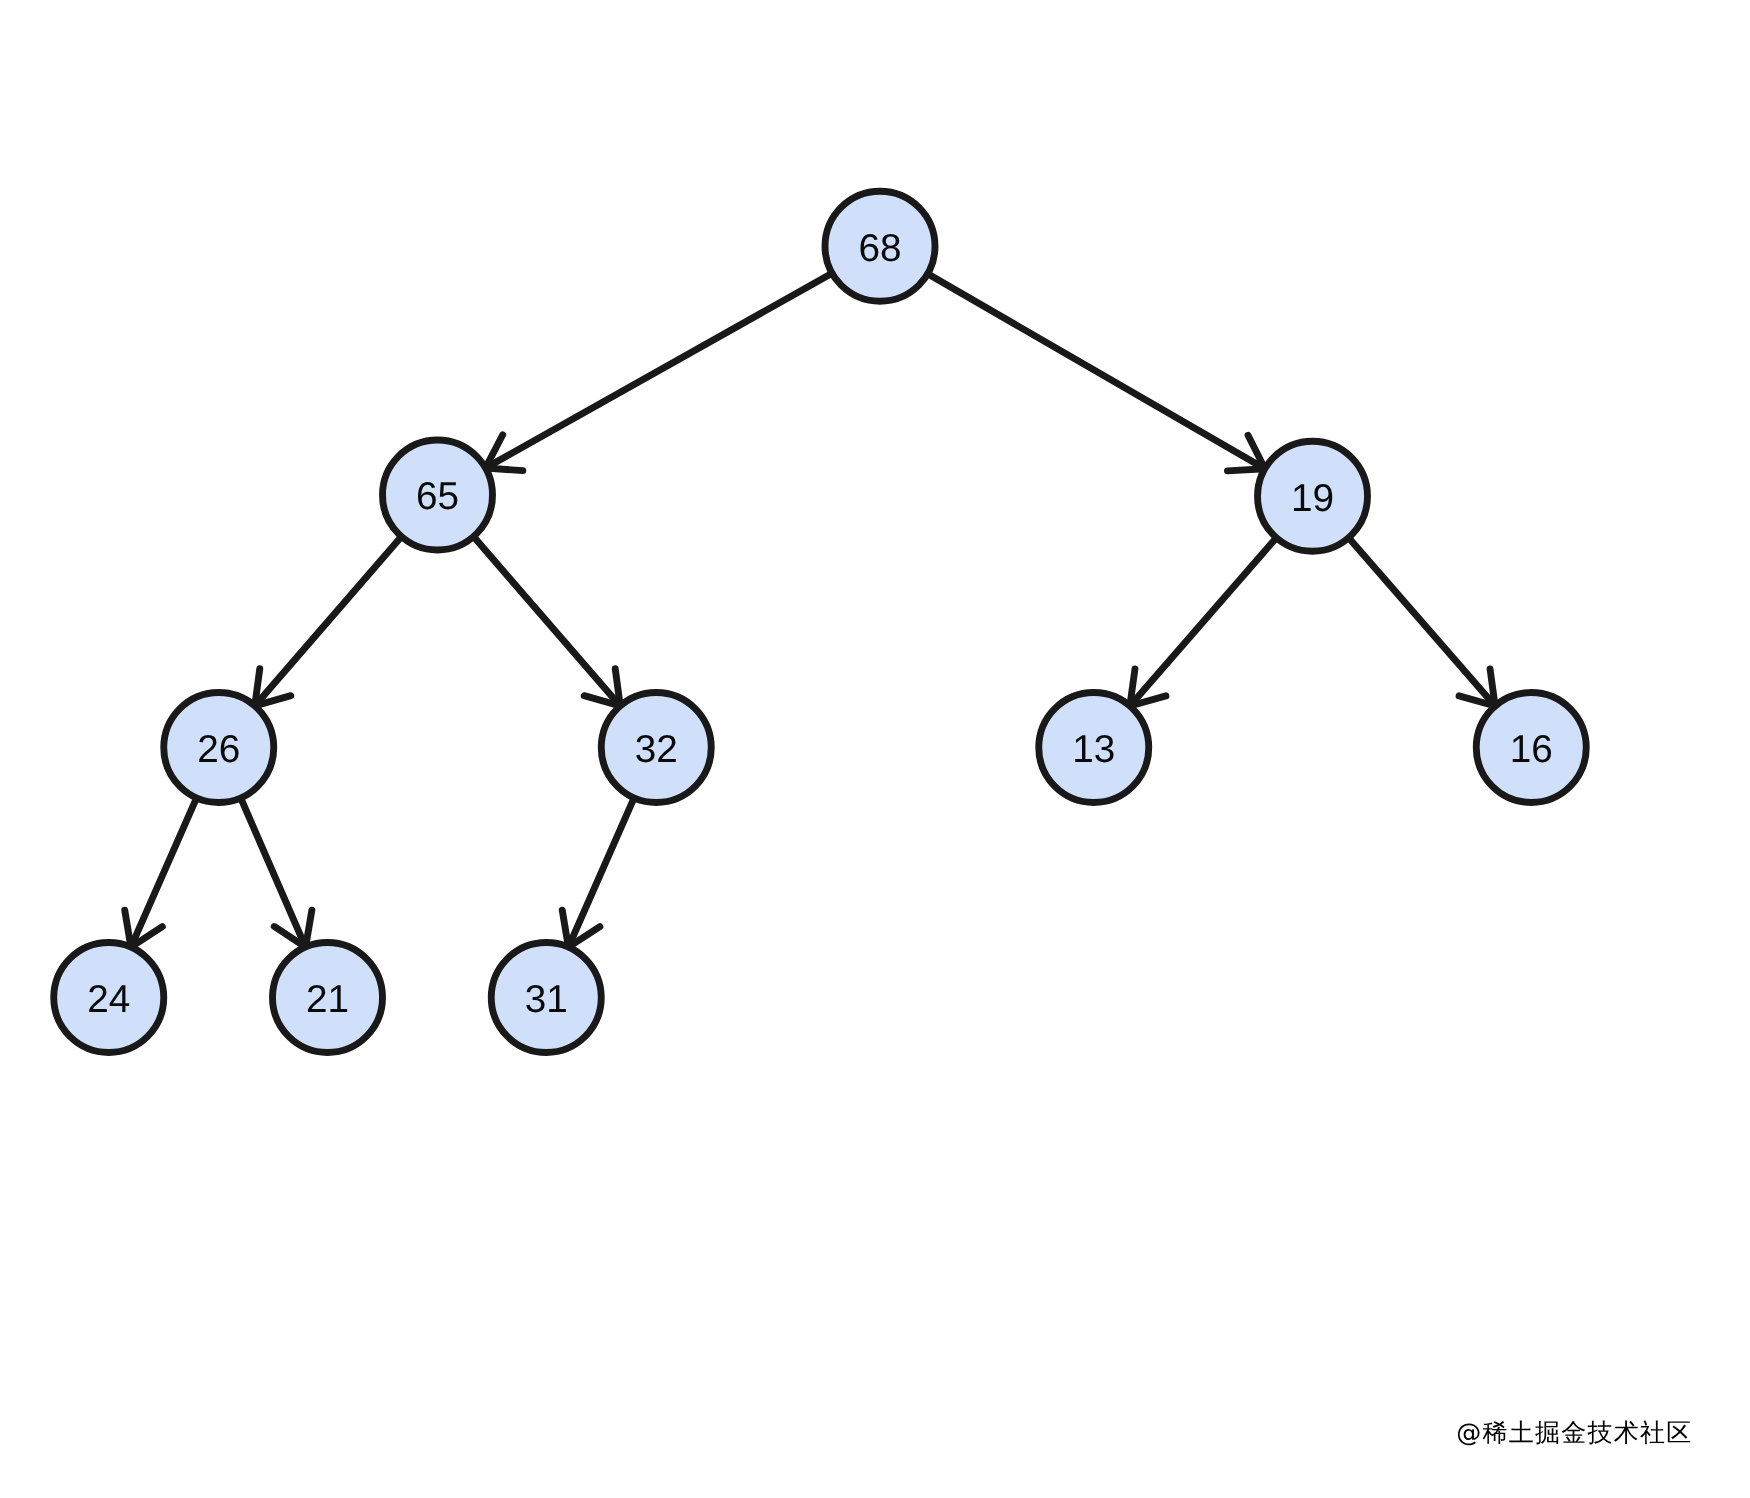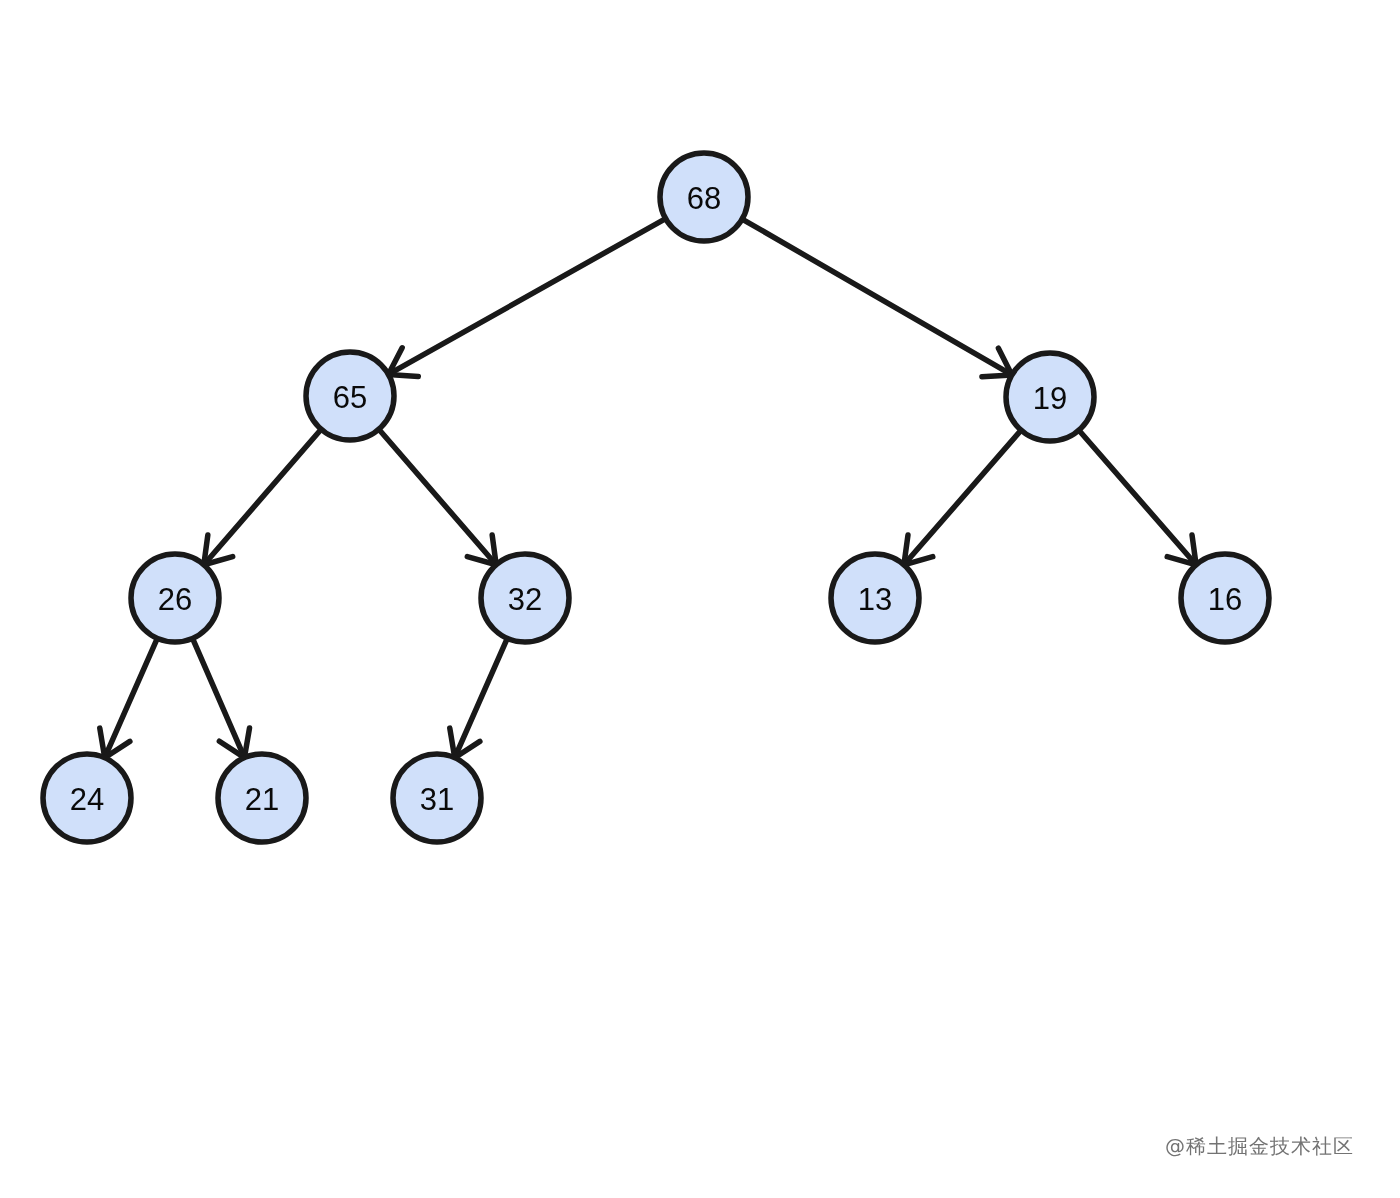--- a/index.html
+++ b/index.html
@@ -52,21 +52,21 @@
     text-anchor: middle;
     dominant-baseline: central;
     user-select: none;
   }
   .watermark {
     position: absolute;
     right: 30px;
     bottom: 38px;
     font-family: "DejaVu Sans", sans-serif;
     font-size: 20px;
-    color: #737373;
+    color: #000000;
     letter-spacing: 1px;
     white-space: nowrap;
     user-select: none;
   }
 </style>
 </head>
 <body>
 
 <div id="canvas">
 

